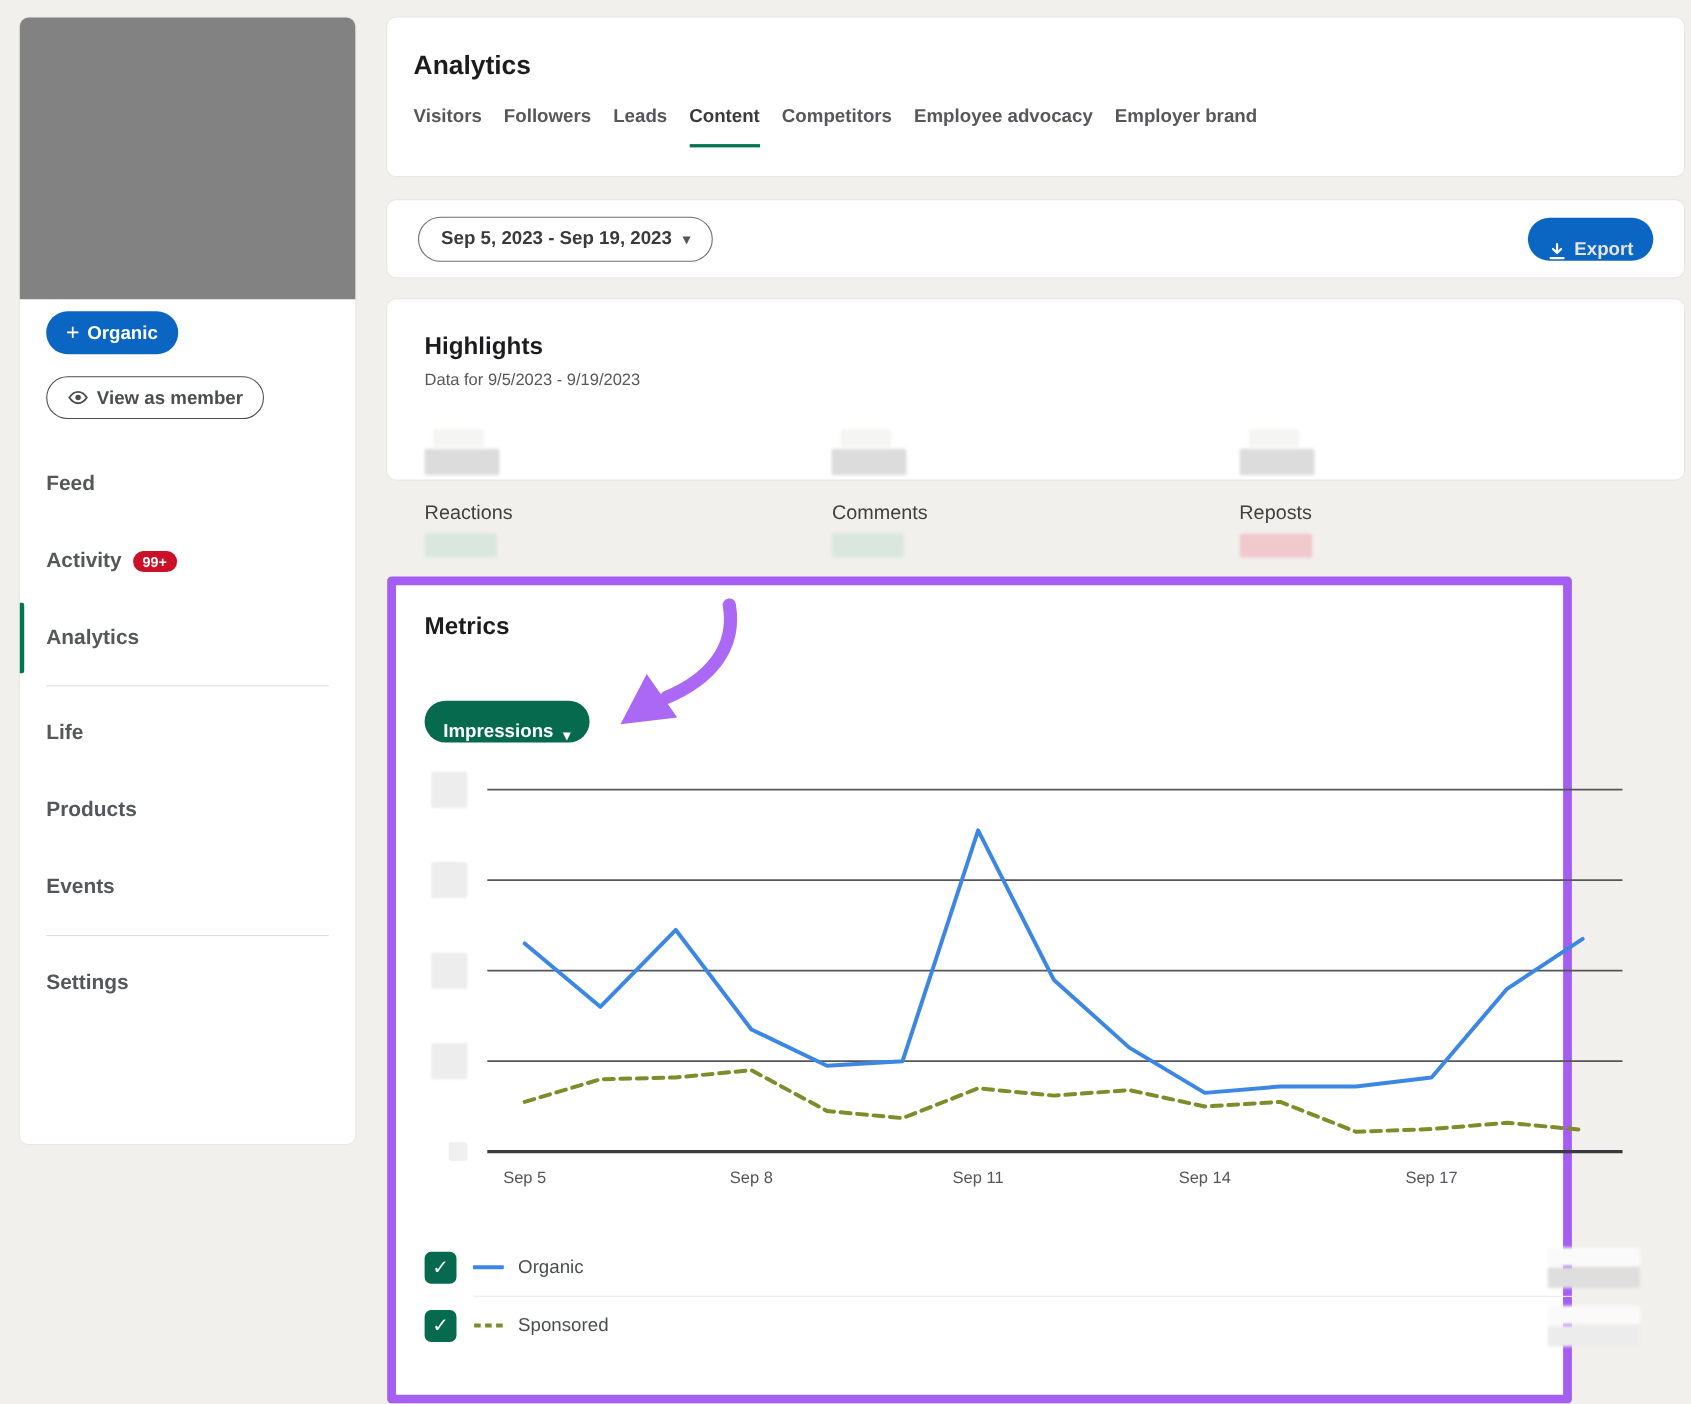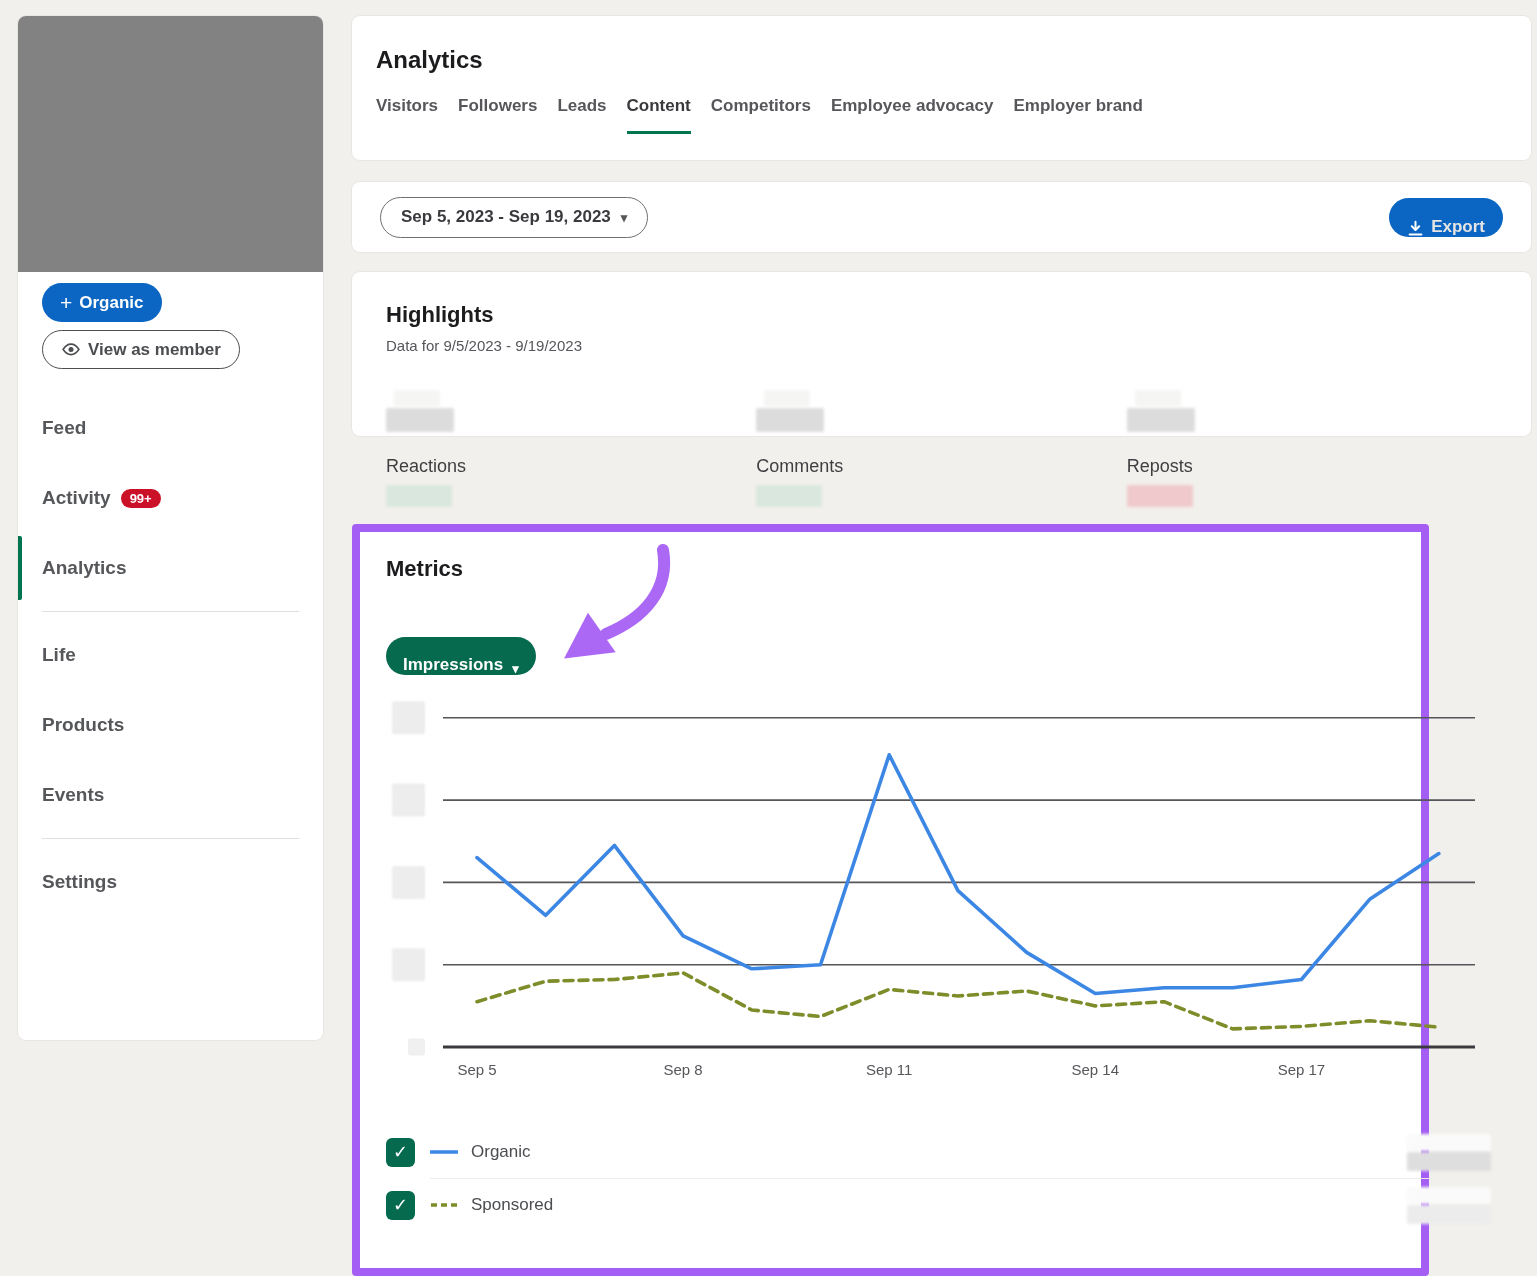--- a/index.html
+++ b/index.html
@@ -35,21 +35,21 @@
   .sidebar-body{padding:11px 24px 0 24px;}
   .pill-btn{
     display:inline-flex;align-items:center;gap:7px;
     border-radius:20px;height:39px;padding:0 18px;
     font-size:17px;font-weight:bold;cursor:pointer;border:none;
     font-family:"Liberation Sans", sans-serif;
   }
   .create-btn{background:var(--blue);color:#fff;}
   .create-btn .plus{font-size:21px;font-weight:normal;line-height:1;}
   .viewas-btn{
-    background:#fff;color:#4b4d50;margin-top:8px;
+    background:#fff;color:#4b4d50;margin-top:20px;
     border:1.5px solid #4b4d50;
   }
   .nav{margin-top:24px;}
   .nav-item{
     position:relative;display:flex;align-items:center;gap:10px;
     height:70px;font-size:19px;font-weight:bold;color:#55575a;
     cursor:pointer;
   }
   .nav-item.active::before{
     content:"";position:absolute;left:-24px;top:3px;bottom:3px;

